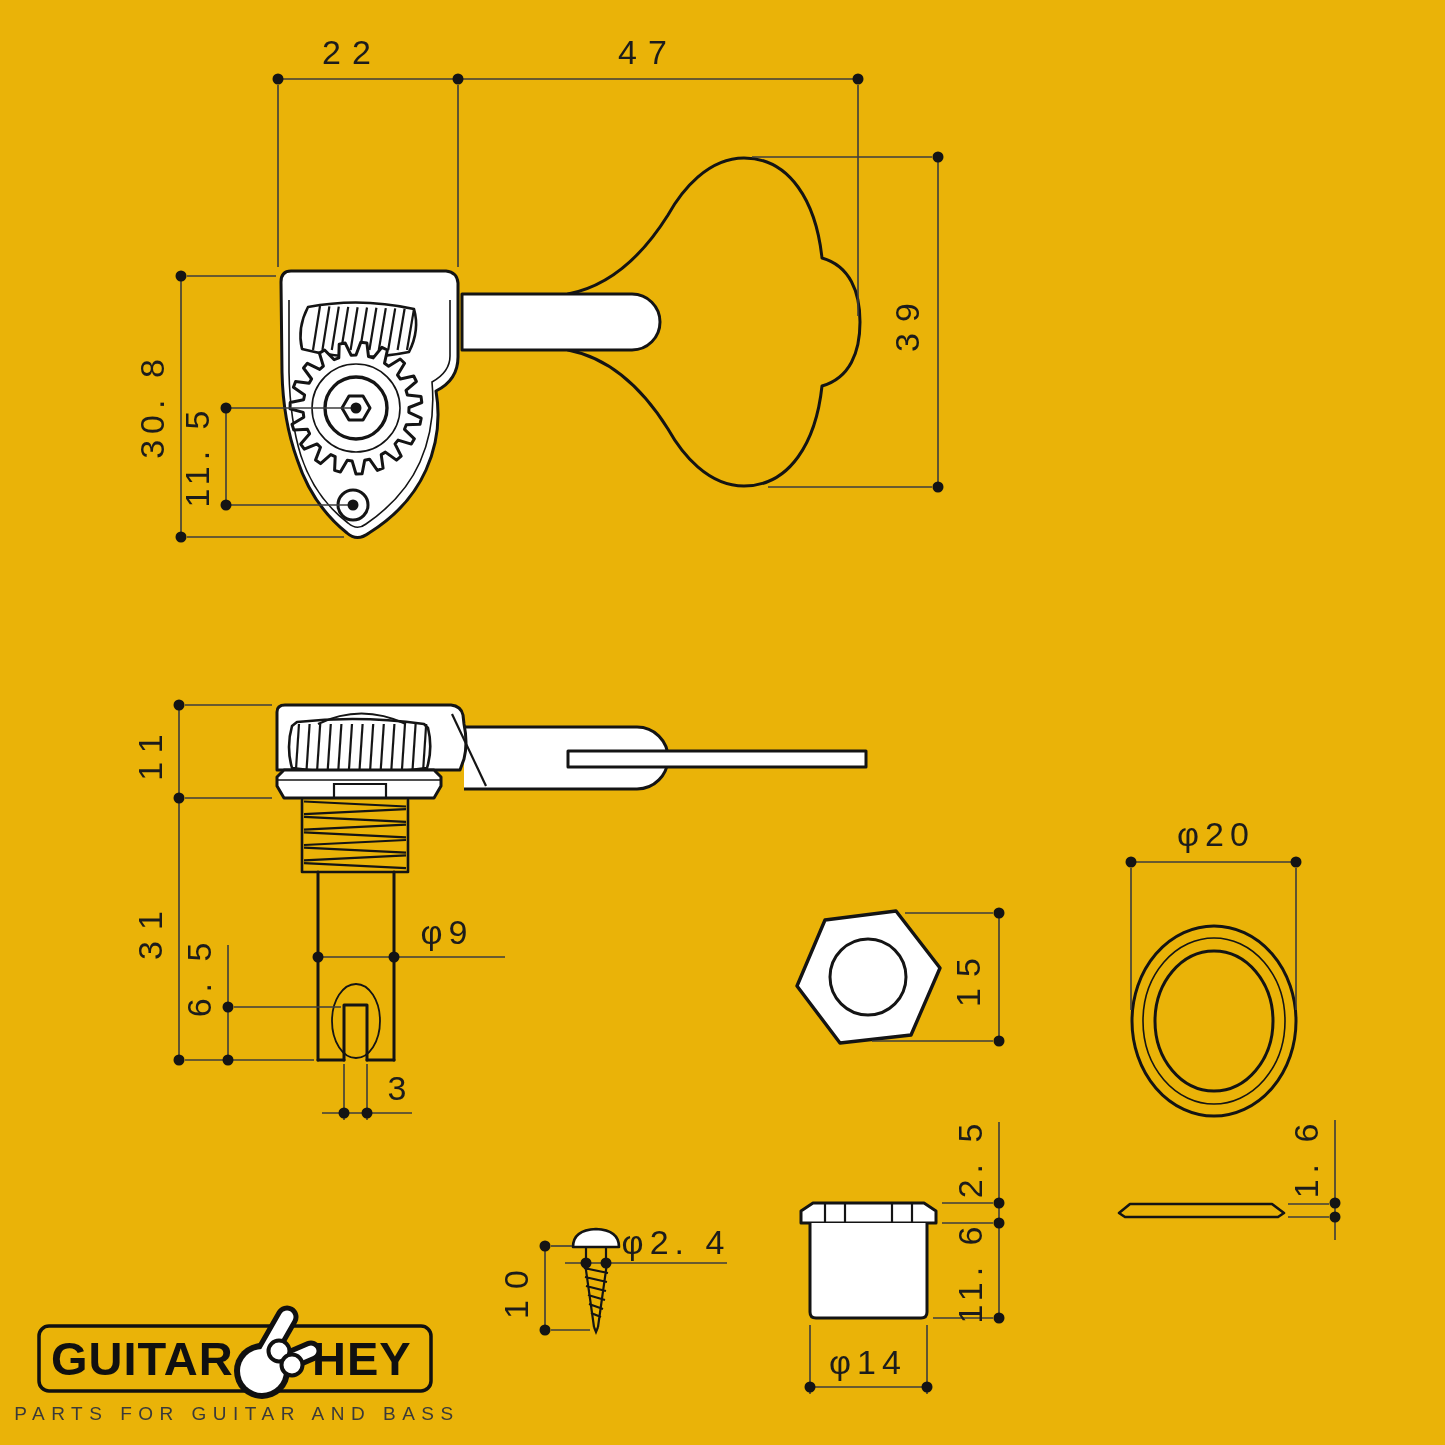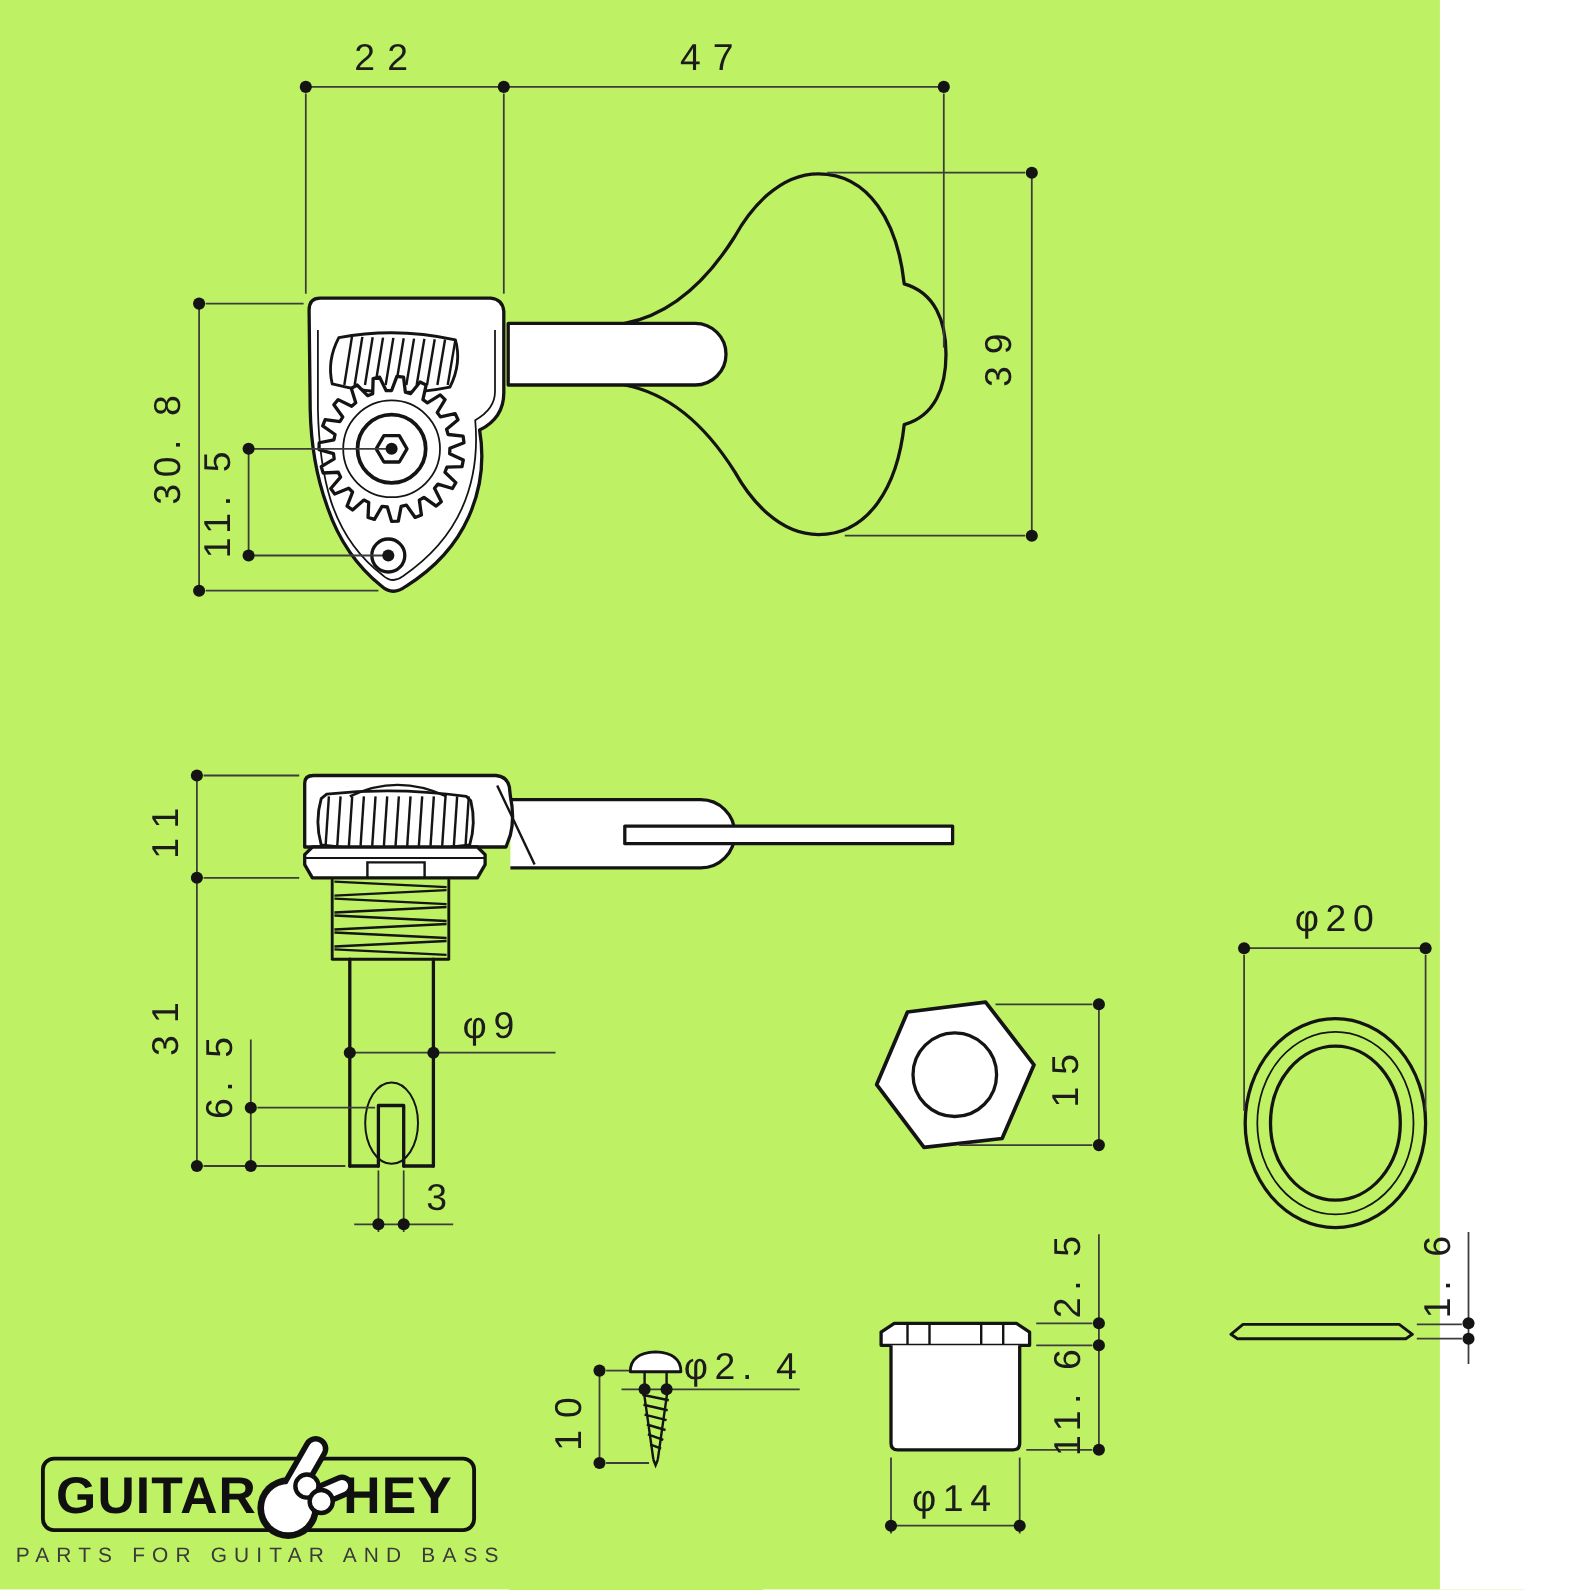--- a/index.html
+++ b/index.html
@@ -1,16 +1,16 @@
 <!DOCTYPE html>
 <html><head>
 <meta charset="utf-8">
 <style>
   html,body{margin:0;padding:0;background:#ffffff;}
-  .page{width:1309px;height:1445px;background:#bef264;position:relative;}
+  .page{width:1445px;height:1445px;background:#eab308;position:relative;}
   svg{display:block;}
   .obj{stroke:#141414;stroke-width:3;fill:none;stroke-linecap:round;stroke-linejoin:round;}
   .objw{stroke:#141414;stroke-width:3;fill:#ffffff;stroke-linejoin:round;}
   .thin{stroke:#141414;stroke-width:1.6;fill:none;}
   .med{stroke:#141414;stroke-width:2.2;fill:none;}
   .dimline{stroke:#3c3c3c;stroke-width:1.6;fill:none;}
   .dot{fill:#141414;stroke:none;}
   .dim{font-family:"Liberation Sans",sans-serif;font-size:34px;letter-spacing:6px;fill:#1c1c1c;}
   .dimw{letter-spacing:11px;}
   .brand{font-family:"Liberation Sans",sans-serif;font-size:47px;font-weight:bold;fill:#101010;letter-spacing:1px;}

